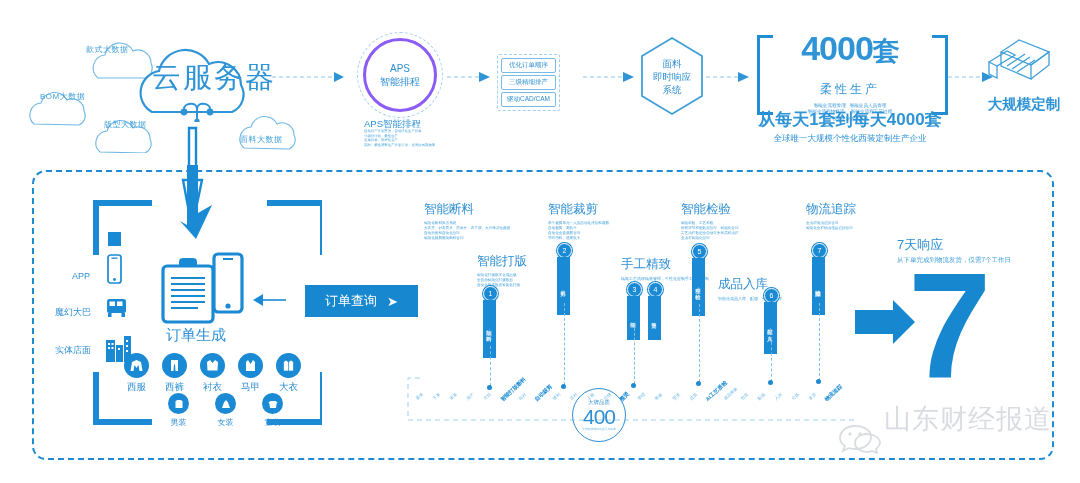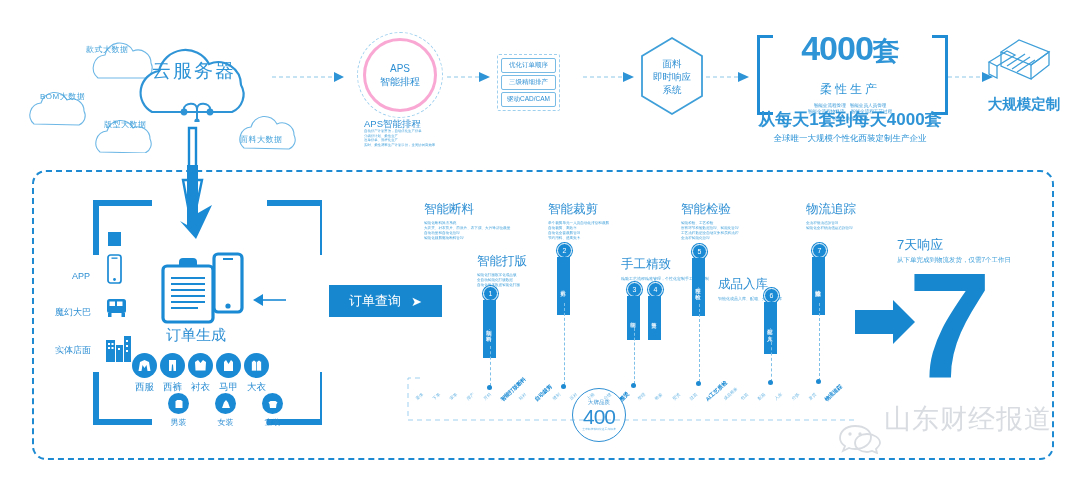--- a/index.html
+++ b/index.html
@@ -4,24 +4,24 @@
 <style>
   html,body{margin:0;padding:0;background:#ffffff;}
   body{width:1080px;height:483px;overflow:hidden;
        font-family:"Liberation Sans","DejaVu Sans",sans-serif;color:#2b8fd6;}
   #stage{position:relative;width:1024px;height:483px;}
   .abs{position:absolute;}
   .ctr{text-align:center;}
 
   
   .cloudlbl{font-size:8px;color:#3f9fd9;letter-spacing:.5px;white-space:nowrap;}
-  .bigcloud-text{font-size:19px;color:#2f94d6;letter-spacing:2px;white-space:nowrap;}
-
-  
-  .aps-ring{width:74px;height:74px;border:3px solid #f9a8d4;border-radius:50%;
+  .bigcloud-text{font-size:29px;color:#2f94d6;letter-spacing:2px;white-space:nowrap;}
+
+  
+  .aps-ring{width:74px;height:74px;border:3px solid #8b5cf6;border-radius:50%;
             box-sizing:border-box;display:flex;align-items:center;justify-content:center;}
   .aps-ring-outer{width:86px;height:86px;border:1px dashed #9fd0ee;border-radius:50%;
             box-sizing:border-box;display:flex;align-items:center;justify-content:center;}
   .aps-txt{font-size:10px;line-height:13px;text-align:center;color:#2e8fd3;}
   .aps-cap{font-size:9.5px;color:#2e8fd3;}
   .microlines{font-size:3.4px;line-height:4.6px;color:#3f9fd9;}
 
   
   .minibox{border:1px solid #78bce6;border-radius:2px;font-size:6.5px;
            padding:2px 5px;color:#2e8fd3;white-space:nowrap;text-align:center;background:#fff;}
@@ -302,26 +302,26 @@
     <rect x="11" y="6" width="10" height="2" fill="#1a8ad4"></rect>
     <circle cx="16" cy="54" r="2.6" fill="#1a8ad4"></circle>
   </svg>
   <div class="abs order-title" style="left:166px;top:326px;">订单生成</div>
 
   <svg class="abs" style="left:253px;top:292px;" width="34" height="16">
     <line x1="33" y1="8" x2="10" y2="8" stroke="#1a8ad4" stroke-width="1.6"></line>
     <path d="M10 2 L0 8 L10 14 Z" fill="#1a8ad4"></path>
   </svg>
 
-  <div class="abs qbtn" style="left:305px;top:285px;margin-left:24px;">
+  <div class="abs qbtn" style="left:305px;top:285px;">
     <span>订单查询</span>
     <span>➤</span>
   </div>
 
-  <div class="abs" style="left:132px;top:353px;display:flex;gap:3px;">
+  <div class="abs" style="left:124px;top:353px;display:flex;gap:13px;">
     <div>
       <div class="circ-ico">
         <svg width="15" height="15">
             <path d="M7.5 2 L3 4 L1.5 13 L4.5 13 L5.5 7 L7.5 10 L9.5 7 L10.5 13 L13.5 13 L12 4 Z" fill="#fff"></path>
           </svg>
       </div>
       <div class="prod-lbl" style="margin-top:3px;">西服</div>
     </div>
     <div>
       <div class="circ-ico">

